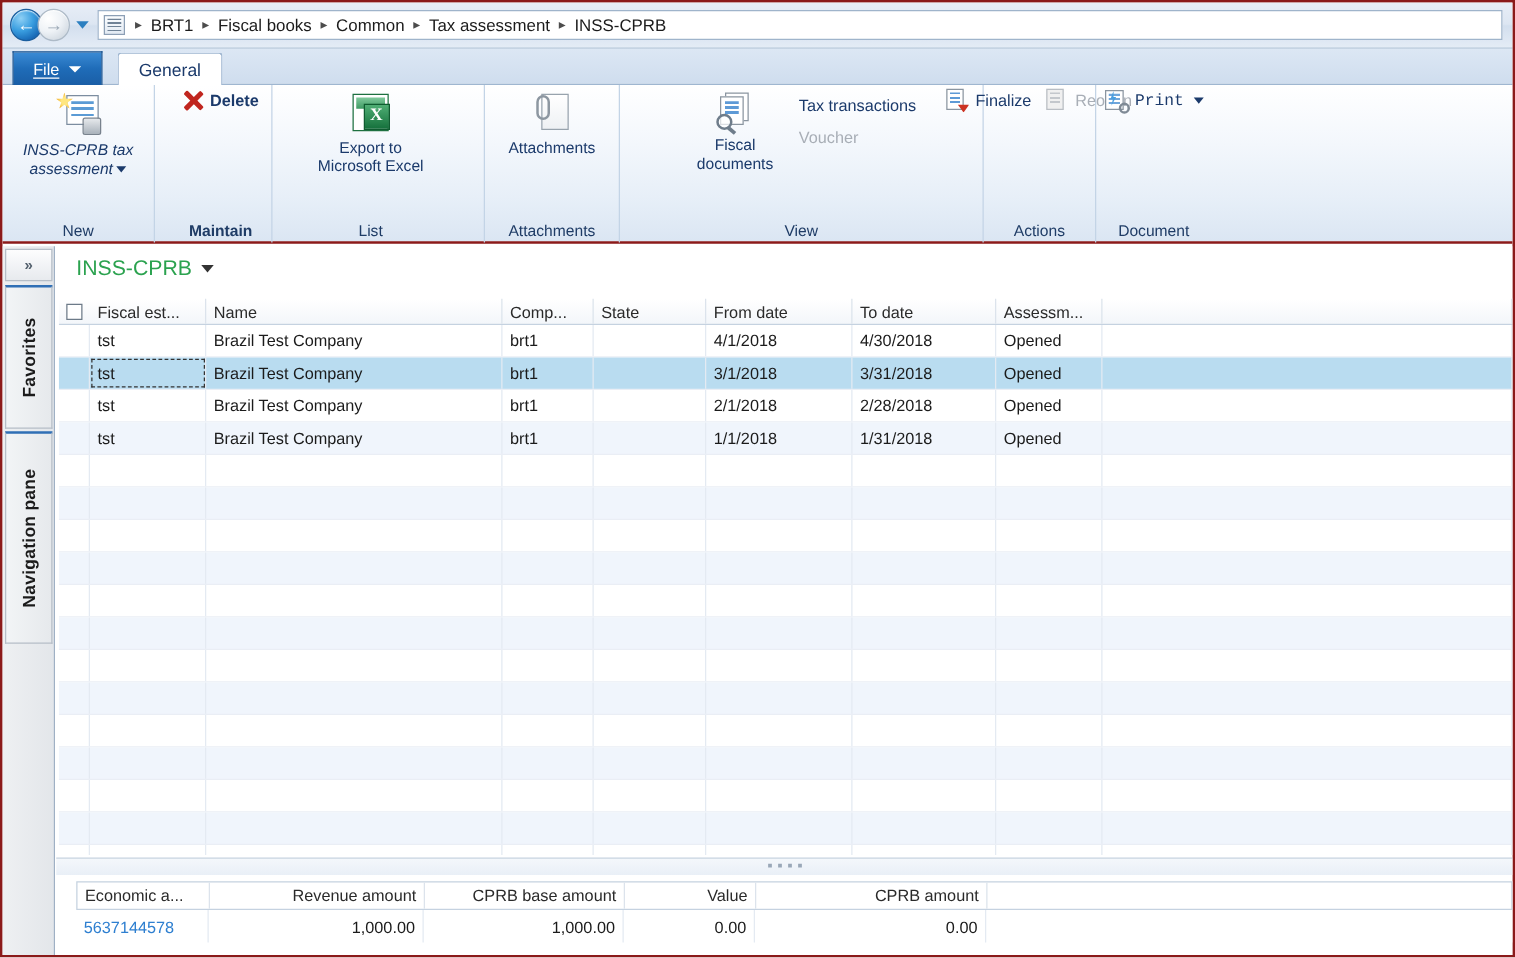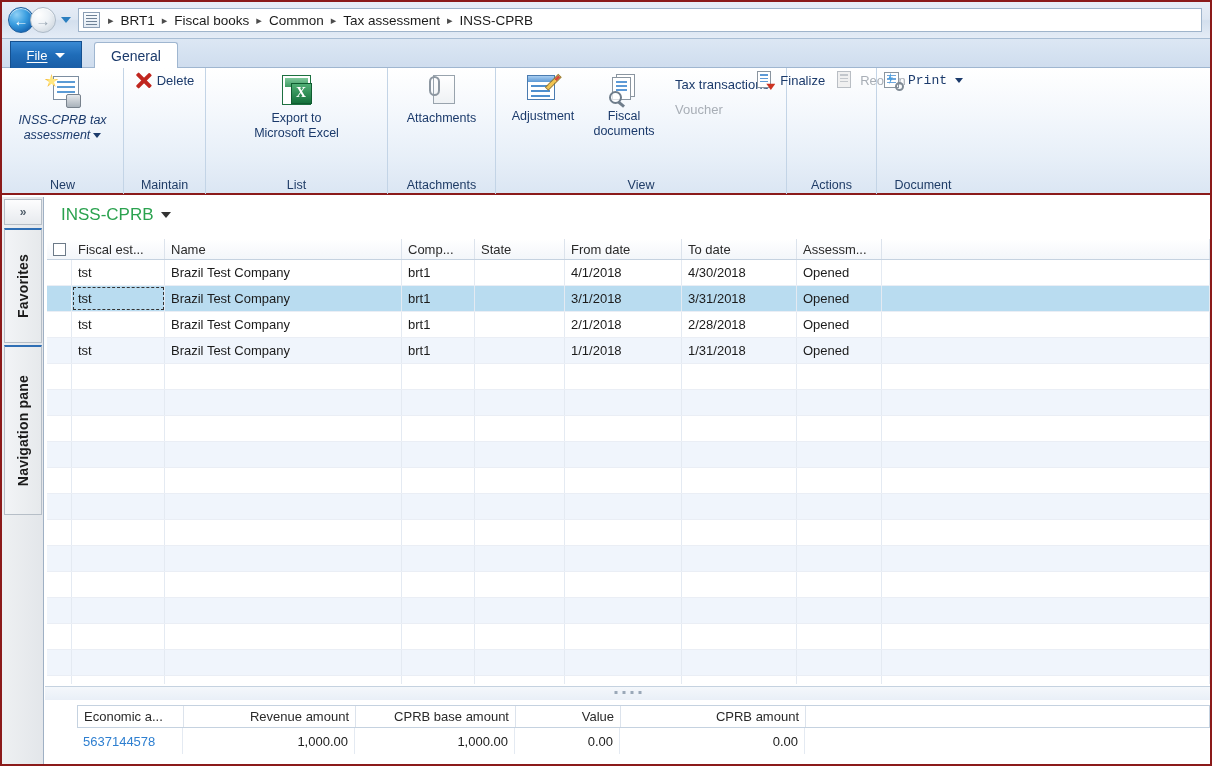--- a/index.html
+++ b/index.html
@@ -429,21 +429,20 @@
     display: flex; gap: 5px;
   }
   .split-dots i {
     width: 3px; height: 3px; background: #9aa8b8; display: block;
   }
 
   
   .grid-bot {
     position: absolute; left: 16px; top: 508px; right: 0;
     height: 56px;
-    margin-left: 16px;
   }
   .grid-bot .ghead {
     border: 1px solid #c5d2e0; border-left: 1px solid #c5d2e0;
     height: 23px; background: #ffffff;
   }
   .grid-bot .grow { height: 26px; border-bottom: none; background: #ffffff; }
   .link { color: #2e7fd0; }
 </style>
 </head>
 <body>
@@ -493,21 +492,21 @@
               <span class="pg"></span>
               <span class="star"></span>
               <span class="coin"></span>
             </span>
             <span>INSS-CPRB tax</span>
             <span>assessment<span class="caret-dn"></span></span>
           </div>
         </div>
         <div class="rgroup-label">New</div>
       </div>
-      <div class="rgroup" style="left: 122px; width: 82px;">
+      <div class="rgroup" style="left: 134px; width: 82px; font-weight: bold;">
         <div class="rg-items" style="justify-content: center;">
           <div class="smallrow">
             <span class="ico ico-delete"></span>
             <span>Delete</span>
           </div>
         </div>
         <div class="rgroup-label">Maintain</div>
       </div>
       <div class="rgroup" style="left: 204px; width: 182px;">
         <div class="rg-items" style="justify-content: center;">
@@ -529,27 +528,20 @@
               <span class="page"></span>
               <span class="clip"></span>
             </span>
             <span>Attachments</span>
           </div>
         </div>
         <div class="rgroup-label">Attachments</div>
       </div>
       <div class="rgroup" style="left: 494px; width: 291px;">
         <div class="rg-items" style="justify-content: center;">
-          <div class="bigbtn" style="width: 72px;">
-            <span class="ico ico-adjust">
-              <span class="win"></span>
-              <span class="pencil"></span>
-            </span>
-            <span>Adjustment</span>
-          </div>
           <div class="bigbtn" style="width: 90px;">
             <span class="ico ico-docs">
               <span class="d1"></span>
               <span class="d2"></span>
               <span class="glass"></span>
             </span>
             <span>Fiscal</span>
             <span>documents</span>
           </div>
           <div style="display: flex; flex-direction: column; padding-top: 4px;">

